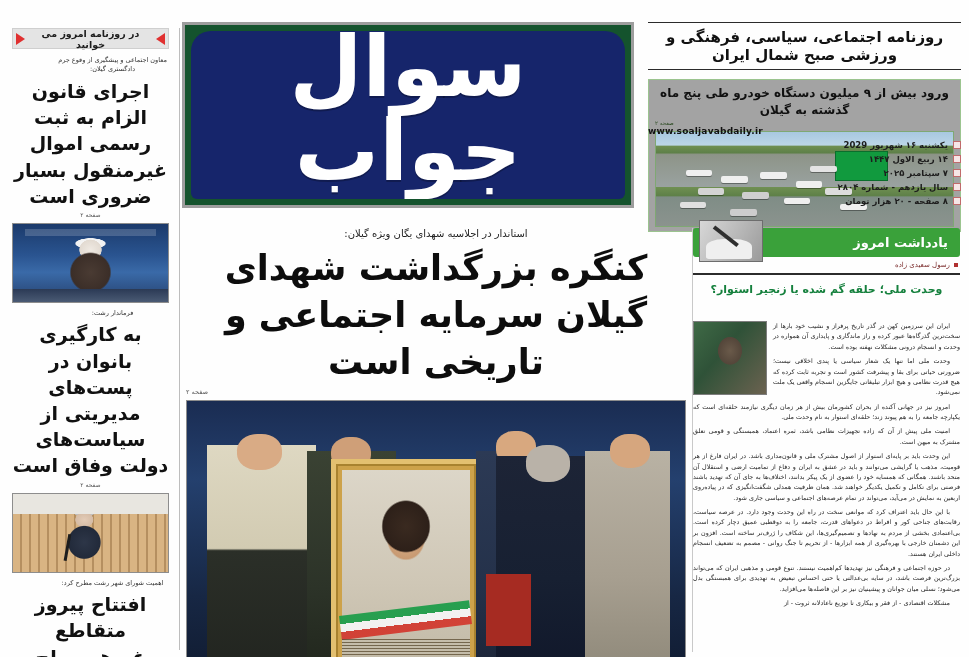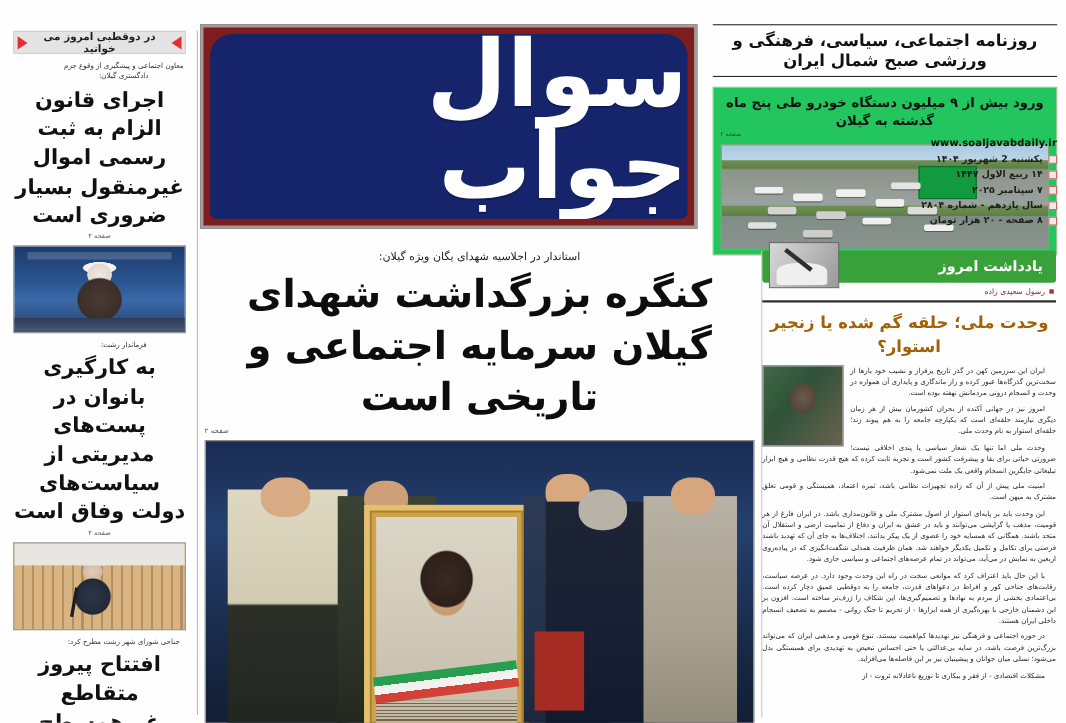--- a/index.html
+++ b/index.html
@@ -109,21 +109,21 @@
   }
   .mh-strap{
     position:absolute;right:0;top:0;width:313px;
   }
   .strap-text{
     font-size:15px;font-weight:bold;color:#111;text-align:center;
     padding:5px 0 5px 0;border-top:1.6px solid #2b2b2b;border-bottom:1.6px solid #2b2b2b;
     letter-spacing:-.2px;
   }
   .greenbox{
-    margin-top:9px;background:#22c55e;border:1px solid #9bc48f;
+    margin-top:9px;background:#a3a3a3;border:1px solid #9bc48f;
     padding:5px 6px 4px 6px;position:relative;
   }
   .greenbox .gtitle{
     font-size:12px;font-weight:bold;color:#111;text-align:center;line-height:1.42;
     letter-spacing:-.3px;
   }
   .greenbox .gpage{font-size:5.5px;color:#2c4a22;text-align:left;margin-top:1px;}
   .greenbox .gphoto{
     margin-top:5px;height:96px;border:1px solid #7fa873;box-sizing:border-box;
   }
@@ -136,39 +136,39 @@
     position:absolute;right:22%;top:20%;width:17%;height:30%;
     background:#119a3e;border:1px solid #0a6e2c;
   }
   .pic-traffic .car{
     position:absolute;width:9%;height:7%;border-radius:2px;
     background:#efefef;box-shadow:0 1px 0 rgba(0,0,0,.35);
   }
 
   .mh-logo{
     position:absolute;left:0;top:0;width:452px;height:186px;
-    border:3px solid #9d9d9d;background:#7f1d1d;
-    box-sizing:border-box;padding:6px;
+    border:3px solid #9d9d9d;background:#14532d;
+    box-sizing:border-box;padding:6px;text-align:center;
   }
   .mh-logo .inner{
     width:100%;height:100%;background:#16256b;border-radius:20px 20px 6px 6px;
     display:flex;align-items:center;justify-content:center;
     position:relative;overflow:hidden;
   }
   .mh-logo .wordmark{
     color:#ffffff;font-size:84px;font-weight:bold;line-height:1;
     font-family:"DejaVu Sans","Liberation Sans",sans-serif;
     letter-spacing:-2px;padding-bottom:12px;
     text-shadow:0 2px 0 rgba(0,0,0,.25);
   }
   .mh-meta{
     position:absolute;right:0;top:104px;width:313px;
   }
   .mh-url{
-    font-size:9px;font-weight:bold;color:#111;text-align:right;
+    font-size:9px;font-weight:bold;color:#111;text-align:left;
     direction:ltr;letter-spacing:.2px;
   }
   .meta-row{
     display:flex;align-items:center;justify-content:flex-start;gap:5px;
     font-size:8.5px;font-weight:bold;color:#1d1d1d;margin-top:4px;
   }
   .meta-row .bullet{
     width:6px;height:6px;border:1px solid #c06a6a;background:#f6e6e6;flex:none;
   }
   .meta-row .mtxt{letter-spacing:-.2px;}
@@ -245,22 +245,22 @@
     position:absolute;left:6px;bottom:2px;width:46px;height:20px;
     background:#efefef;border-radius:40% 40% 10% 10%;
   }
   .note-author{
     display:flex;align-items:center;justify-content:flex-start;gap:4px;
     font-size:7px;color:#7a2b2b;margin:4px 2px 4px 0;
   }
   .note-author .sq{width:4px;height:4px;background:#b03030;}
   .note-sep{height:1.6px;background:#2b2b2b;margin:2px 0 7px 0;}
   .note-title{
-    font-size:15px;font-weight:bold;color:#a16207;text-align:center;
-    line-height:1.5;letter-spacing:-.4px;margin-bottom:5px;
+    font-size:11px;font-weight:bold;color:#15803d;text-align:center;
+    line-height:1.5;letter-spacing:-.4px;margin-bottom:23px;
   }
   .note-body{
     font-size:6.4px;line-height:1.62;color:#1f1f1f;text-align:justify;
     letter-spacing:-.1px;
   }
   .note-body p{margin:0 0 4px 0;text-indent:10px;}
   .note-portrait{
     float:left;width:74px;height:74px;margin:0 6px 3px 0;
     border:1px solid #7d7d7d;box-sizing:border-box;
     background:
@@ -274,21 +274,21 @@
 </style>
 </head>
 <body>
 
 <div class="page">
 
   <div class="sidebar">
 
     <div class="sb-head">
       <span class="tri-r"></span>
-      <span class="lbl">در دوقطبی امروز می خوانید</span>
+      <span class="lbl">در روزنامه امروز می خوانید</span>
       <span class="tri-l"></span>
     </div>
 
     <div class="sb-item">
       <div class="sb-kicker">معاون اجتماعی و پیشگیری از وقوع جرم دادگستری گیلان:</div>
       <div class="sb-title">اجرای قانون الزام به ثبت رسمی اموال غیرمنقول بسیار ضروری است</div>
       <div class="sb-page">صفحه ۲</div>
       <div class="sb-photo ph pic-cleric">
         <div class="banner"></div>
         <div class="deskline"></div>
@@ -299,21 +299,21 @@
       <div class="sb-kicker">فرماندار رشت:</div>
       <div class="sb-title">به کارگیری بانوان در پست‌های مدیریتی از سیاست‌های دولت وفاق است</div>
       <div class="sb-page">صفحه ۲</div>
       <div class="sb-photo ph pic-podium">
         <div class="sky"></div>
         <div class="mic"></div>
       </div>
     </div>
 
     <div class="sb-item">
-      <div class="sb-kicker">جناحی شورای شهر رشت مطرح کرد:</div>
+      <div class="sb-kicker">اهمیت شورای شهر رشت مطرح کرد:</div>
       <div class="sb-title">افتتاح پیروز متقاطع غیرهمسطح نیروی دریایی رشت با هزینه ۱۸۵ میلیارد تومانی</div>
       <div class="sb-page">صفحه ۱</div>
       <div class="sb-photo ph pic-suit">
         <div class="shirt"></div>
       </div>
     </div>
   </div>
 
   <div class="masthead">
 
@@ -344,21 +344,21 @@
           <div class="car" style="left:52%;top:36%;background:#e4e4e4"></div>
           <div class="car" style="left:8%;top:74%;background:#e0e0e0"></div>
         </div>
       </div>
     </div>
 
     <div class="mh-meta">
       <div class="mh-url">www.soaljavabdaily.ir</div>
       <div class="meta-row">
         <span class="bullet"></span>
-        <span class="mtxt">یکشنبه 2 شهریور ۱۴۰۴</span>
+        <span class="mtxt">یکشنبه ۱۶ شهریور 2029</span>
       </div>
       <div class="meta-row">
         <span class="bullet"></span>
         <span class="mtxt">۱۴ ربیع الاول ۱۴۴۷</span>
       </div>
       <div class="meta-row">
         <span class="bullet"></span>
         <span class="mtxt">۷ سپتامبر ۲۰۲۵</span>
       </div>
       <div class="meta-row">
@@ -416,23 +416,23 @@
       <span class="sq"></span>
       <span>رسول سعیدی زاده</span>
     </div>
 
     <div class="note-sep"></div>
 
     <div class="note-title">وحدت ملی؛ حلقه گم شده یا زنجیر استوار؟</div>
 
     <div class="note-body clearfix">
       <span class="note-portrait"></span>
-      <p>ایران این سرزمین کهن در گذر تاریخ پرفراز و نشیب خود بارها از سخت‌ترین گذرگاه‌ها عبور کرده و راز ماندگاری و پایداری آن همواره در وحدت و انسجام درونی مردمانش نهفته بوده است.</p>
+      <p>ایران این سرزمین کهن در گذر تاریخ پرفراز و نشیب خود بارها از سخت‌ترین گذرگاه‌ها عبور کرده و راز ماندگاری و پایداری آن همواره در وحدت و انسجام درونی مشکلات نهفته بوده است.</p>
+      <p>وحدت ملی اما تنها یک شعار سیاسی یا پندی اخلاقی نیست؛ ضرورتی حیاتی برای بقا و پیشرفت کشور است و تجربه ثابت کرده که هیچ قدرت نظامی و هیچ ابزار تبلیغاتی جایگزین انسجام واقعی یک ملت نمی‌شود.</p>
       <p>امروز نیز در جهانی آکنده از بحران کشورمان بیش از هر زمان دیگری نیازمند حلقه‌ای است که یکپارچه جامعه را به هم پیوند زند؛ حلقه‌ای استوار به نام وحدت ملی.</p>
-      <p>وحدت ملی اما تنها یک شعار سیاسی یا پندی اخلاقی نیست؛ ضرورتی حیاتی برای بقا و پیشرفت کشور است و تجربه ثابت کرده که هیچ قدرت نظامی و هیچ ابزار تبلیغاتی جایگزین انسجام واقعی یک ملت نمی‌شود.</p>
       <p>امنیت ملی پیش از آن که زاده تجهیزات نظامی باشد، ثمره اعتماد، همبستگی و قومی تعلق مشترک به میهن است.</p>
       <p>این وحدت باید بر پایه‌ای استوار از اصول مشترک ملی و قانون‌مداری باشد. در ایران فارغ از هر قومیت، مذهب یا گرایشی می‌توانند و باید در عشق به ایران و دفاع از تمامیت ارضی و استقلال آن متحد باشند. همگانی که همسایه خود را عضوی از یک پیکر بدانند، اختلاف‌ها به جای آن که تهدید باشند فرصتی برای تکامل و تکمیل یکدیگر خواهند شد. همان ظرفیت همدلی شگفت‌انگیزی که در پیاده‌روی اربعین به نمایش در می‌آید، می‌تواند در تمام عرصه‌های اجتماعی و سیاسی جاری شود.</p>
       <p>با این حال باید اعتراف کرد که موانعی سخت در راه این وحدت وجود دارد. در عرصه سیاست، رقابت‌های جناحی کور و افراط در دعواهای قدرت، جامعه را به دوقطبی عمیق دچار کرده است. بی‌اعتمادی بخشی از مردم به نهادها و تصمیم‌گیری‌ها، این شکاف را ژرف‌تر ساخته است. افزون بر این دشمنان خارجی با بهره‌گیری از همه ابزارها - از تحریم تا جنگ روانی - مصمم به تضعیف انسجام داخلی ایران هستند.</p>
       <p>در حوزه اجتماعی و فرهنگی نیز تهدیدها کم‌اهمیت نیستند. تنوع قومی و مذهبی ایران که می‌تواند بزرگ‌ترین فرصت باشد، در سایه بی‌عدالتی یا حتی احساس تبعیض به تهدیدی برای همبستگی بدل می‌شود؛ نسلی میان جوانان و پیشینیان نیز بر این فاصله‌ها می‌افزاید.</p>
       <p>مشکلات اقتصادی - از فقر و بیکاری تا توزیع ناعادلانه ثروت - از</p>
     </div>
   </div>
 
 </div>
 

